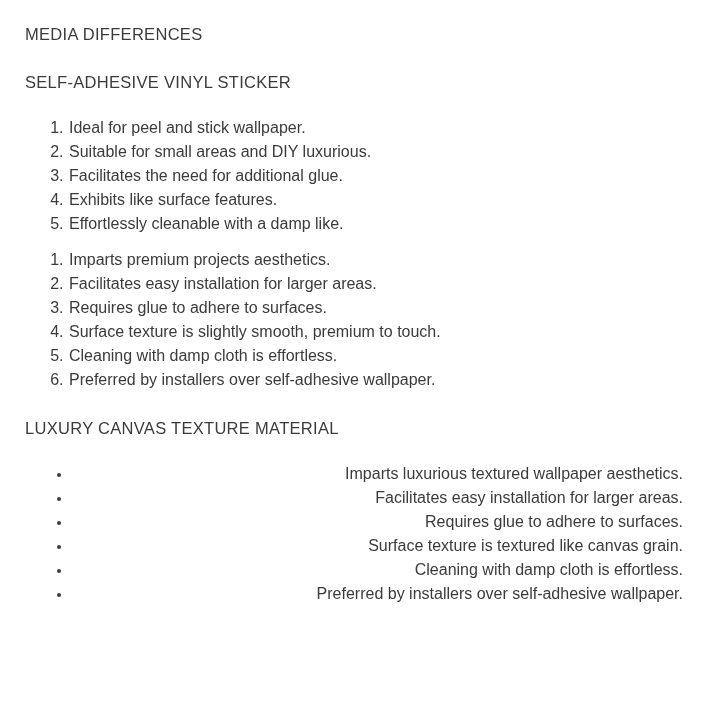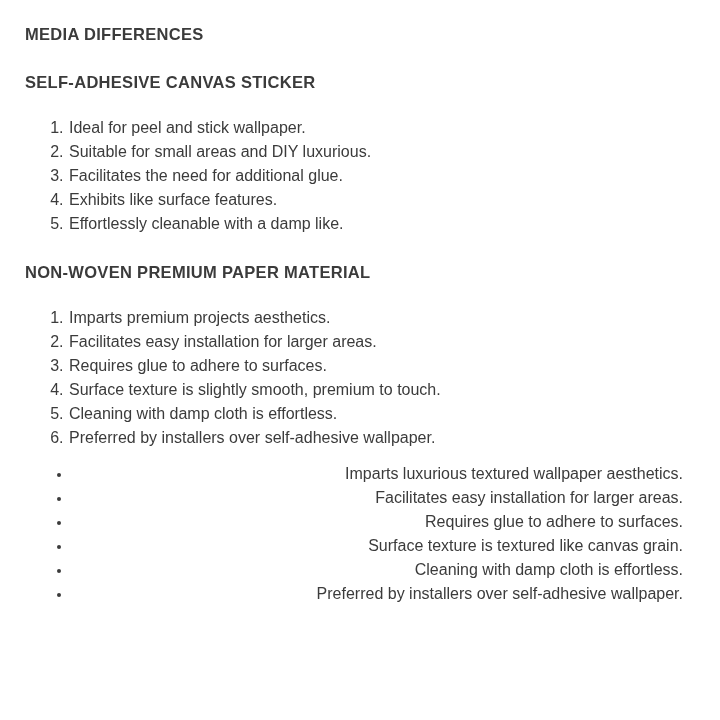--- a/index.html
+++ b/index.html
@@ -13,21 +13,21 @@
     font-family: "Liberation Sans", sans-serif;
     color: #3b3b3b;
     overflow: hidden;
   }
   .doc {
     padding: 22px 25px 20px 25px;
   }
   .heading {
     font-size: 16.5px;
     line-height: 24px;
-    font-weight: 700;
+    font-weight: 400;
     letter-spacing: 0.3px;
     margin: 24px 0 22px 0;
   }
   .heading.first {
     margin-top: 0;
     margin-bottom: 23px;
   }
   ol.num-list, ul.bullet-list {
     margin: 12px;
     padding: 0 0 0 30px;
@@ -54,43 +54,43 @@
   }
 </style>
 </head>
 <body>
 
 <div class="doc">
 
   <div class="heading first">MEDIA DIFFERENCES</div>
 
   <section>
-    <div class="heading">SELF-ADHESIVE CANVAS STICKER</div>
+    <div class="heading">SELF-ADHESIVE VINYL STICKER</div>
     <ol class="num-list">
         <li>Ideal for peel and stick wallpaper.</li>
         <li>Suitable for small areas and DIY luxurious.</li>
         <li>Facilitates the need for additional glue.</li>
         <li>Exhibits like surface features.</li>
         <li>Effortlessly cleanable with a damp like.</li>
       </ol>
   </section>
 
   <section>
-    <div class="heading">NON-WOVEN PREMIUM PAPER MATERIAL</div>
     <ol class="num-list">
         <li>Imparts premium projects aesthetics.</li>
         <li>Facilitates easy installation for larger areas.</li>
         <li>Requires glue to adhere to surfaces.</li>
         <li>Surface texture is slightly smooth, premium to touch.</li>
         <li>Cleaning with damp cloth is effortless.</li>
         <li>Preferred by installers over self-adhesive wallpaper.</li>
       </ol>
   </section>
 
   <section>
+    <div class="heading">LUXURY CANVAS TEXTURE MATERIAL</div>
     <ul class="bullet-list">
         <li>Imparts luxurious textured wallpaper aesthetics.</li>
         <li>Facilitates easy installation for larger areas.</li>
         <li>Requires glue to adhere to surfaces.</li>
         <li>Surface texture is textured like canvas grain.</li>
         <li>Cleaning with damp cloth is effortless.</li>
         <li>Preferred by installers over self-adhesive wallpaper.</li>
       </ul>
   </section>
 

